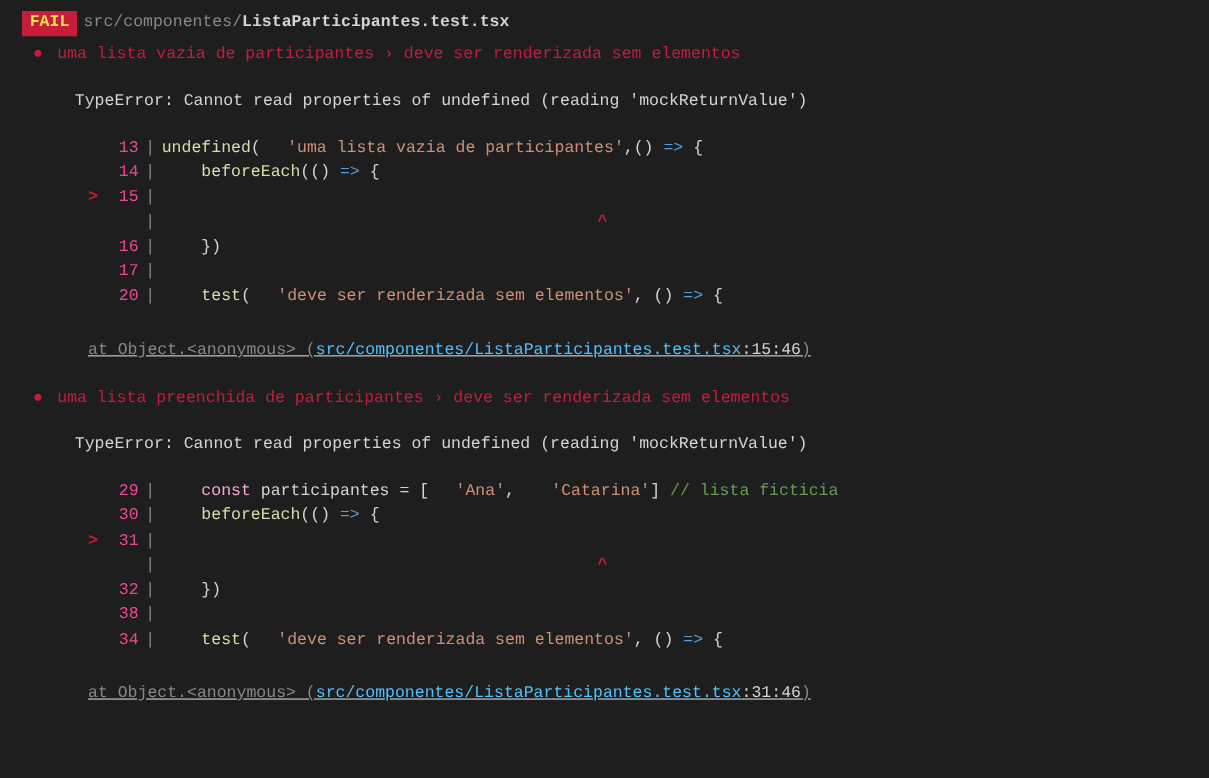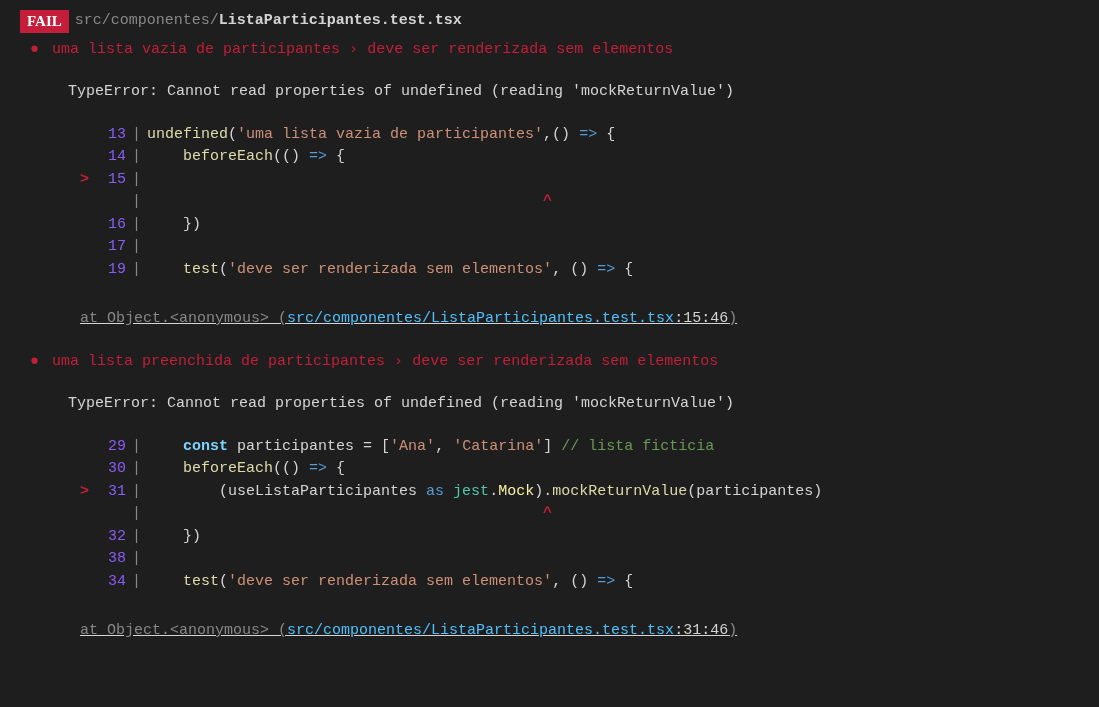--- a/index.html
+++ b/index.html
@@ -19,25 +19,24 @@
       overflow: hidden;
     }
     .header-line {
       display: flex;
       align-items: center;
       gap: 6px;
       margin-bottom: 6px;
     }
     .fail-badge {
       background-color: #c41e3a;
-      color: #ffffff;
+      color: #fde047;
       font-weight: bold;
       padding: 0px 7px;
       font-size: 15px;
-      font-family: Liberation Serif, serif;
     }
     .file-path {
       color: #888888;
     }
     .file-name {
       color: #d4d4d4;
       font-weight: bold;
       margin-top: 48px;
     }
     .test-title-line {
@@ -66,53 +65,53 @@
       display: flex;
       align-items: flex-start;
     }
     .line-marker {
       color: #c41e3a;
       font-weight: bold;
       width: 16px;
       text-align: left;
     }
     .line-num {
-      color: #8b5cf6;
+      color: #ec4899;
       width: 30px;
       text-align: right;
       display: inline-block;
     }
     .line-pipe {
       color: #888888;
       padding: 0 6px;
     }
     .code-content {
       white-space: pre;
     }
     .white { color: #d4d4d4; }
     .yellow { color: #dcdcaa; }
-    .orange { color: #ce9178; }
+    .orange { color: #ce9178; margin-left: 24px; }
     .blue { color: #569cd6; }
     .cyan { color: #4ec9b0; }
     .green-comment { color: #6a9955; margin-top: 24px; }
     .gray { color: #888888; }
     .caret-line {
       color: #c41e3a;
       font-weight: bold;
       white-space: pre;
     }
     .stack-trace {
       padding-left: 60px;
       margin-top: 27px;
       margin-bottom: 20px;
       text-decoration: underline;
     }
     .stack-link { color: #4fc1ff; }
     .stack-loc { color: #d4d4d4; }
-    .const-kw { color: #7dd3fc; font-weight: bold; }
+    .const-kw { color: #f9a8d4; }
     .bright-yellow { color: #f9f1a5; }
   </style>
 </head>
 <body>
 
 <div class="header-line">
   <span class="fail-badge">FAIL</span>
   <span>
     <span class="file-path">src/componentes/</span><span class="file-name">ListaParticipantes.test.tsx</span>
   </span>
@@ -157,21 +156,21 @@
     <span class="line-pipe">|</span>
     <span class="code-content"><span>    </span><span class="white">})</span></span>
   </div>
   <div class="code-line">
     <span class="line-marker"> </span>
     <span class="line-num">17</span>
     <span class="line-pipe">|</span>
   </div>
   <div class="code-line">
     <span class="line-marker"> </span>
-    <span class="line-num">19</span>
+    <span class="line-num">20</span>
     <span class="line-pipe">|</span>
     <span class="code-content"><span>    </span><span class="yellow">test</span><span class="white">(</span><span class="orange">'deve ser renderizada sem elementos'</span><span class="white">, () </span><span class="blue">=&gt;</span><span class="white"> {</span></span>
   </div>
 </div>
 
 <div class="stack-trace">
   <span class="gray">at Object.&lt;anonymous&gt; (</span><span class="stack-link">src/componentes/ListaParticipantes.test.tsx</span><span class="stack-loc">:15:46</span><span class="gray">)</span>
 </div>
 
 <div class="test-title-line">
@@ -193,21 +192,20 @@
   <div class="code-line">
     <span class="line-marker"> </span>
     <span class="line-num">30</span>
     <span class="line-pipe">|</span>
     <span class="code-content"><span>    </span><span class="yellow">beforeEach</span><span class="white">(() </span><span class="blue">=&gt;</span><span class="white"> {</span></span>
   </div>
   <div class="code-line">
     <span class="line-marker">&gt;</span>
     <span class="line-num">31</span>
     <span class="line-pipe">|</span>
-    <span class="code-content"><span>        </span><span class="white">(useListaParticipantes </span><span class="blue">as</span><span> </span><span class="cyan">jest</span><span class="white">.</span><span class="bright-yellow">Mock</span><span class="white">).</span><span class="yellow">mockReturnValue</span><span class="white">(participantes)</span></span>
   </div>
   <div class="code-line">
     <span class="line-marker"> </span>
     <span class="line-num">  </span>
     <span class="line-pipe">|</span>
     <span class="code-content caret-line"><span>                                            </span><span>^</span></span>
   </div>
   <div class="code-line">
     <span class="line-marker"> </span>
     <span class="line-num">32</span>

